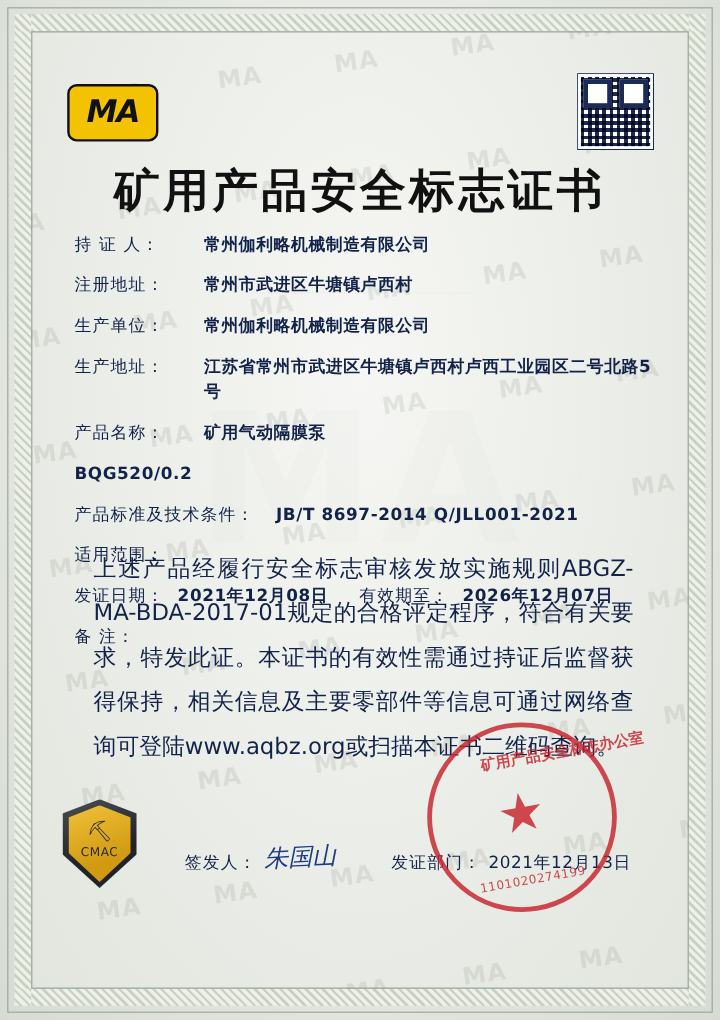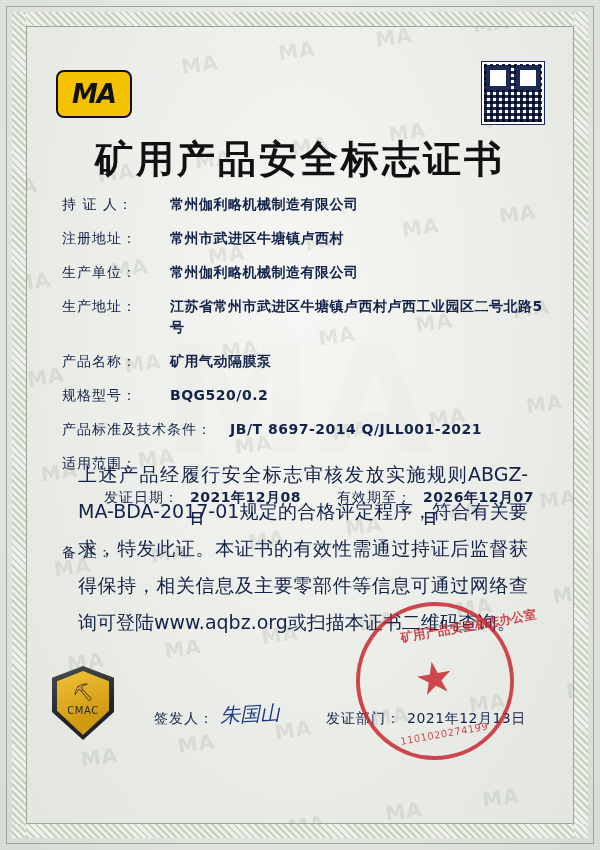--- a/index.html
+++ b/index.html
@@ -128,21 +128,21 @@
     line-height:1.5;
   }
   .lbl{
     width:108px;flex:0 0 108px;
     letter-spacing:1px;color:#12224a;
   }
   .val{
     flex:1;color:#12224a;font-weight:bold;
     letter-spacing:.5px;
   }
-  .inline-wrap{display:flex;align-items:flex-start;width:100%;margin-left:42px;}
+  .inline-wrap{display:flex;align-items:flex-start;width:100%;}
   .seg{display:flex;align-items:flex-start;}
   .seg .lbl2{width:86px;flex:0 0 86px;letter-spacing:1px;}
   .gap{width:26px;flex:0 0 26px;}
   .std-val{letter-spacing:.5px;}
 
   .note{
     position:absolute;left:52px;right:46px;top:430px;
     font-size:19px;line-height:1.95;color:#12224a;
     text-align:justify;
   }
@@ -317,21 +317,20 @@
         <div class="lbl">生产地址：</div>
         <div class="val">江苏省常州市武进区牛塘镇卢西村卢西工业园区二号北路5号</div>
       </div>
 
       <div class="row">
         <div class="lbl">产品名称：</div>
         <div class="val">矿用气动隔膜泵</div>
       </div>
 
       <div class="row">
-        <div class="lbl">规格型号：</div>
         <div class="val">BQG520/0.2</div>
       </div>
 
       <div class="row">
         <div class="lbl" style="width:168px;flex:0 0 168px;">产品标准及技术条件：</div>
         <div class="val std-val">JB/T 8697-2014    Q/JLL001-2021</div>
       </div>
 
       <div class="row">
         <div class="lbl">适用范围：</div>

